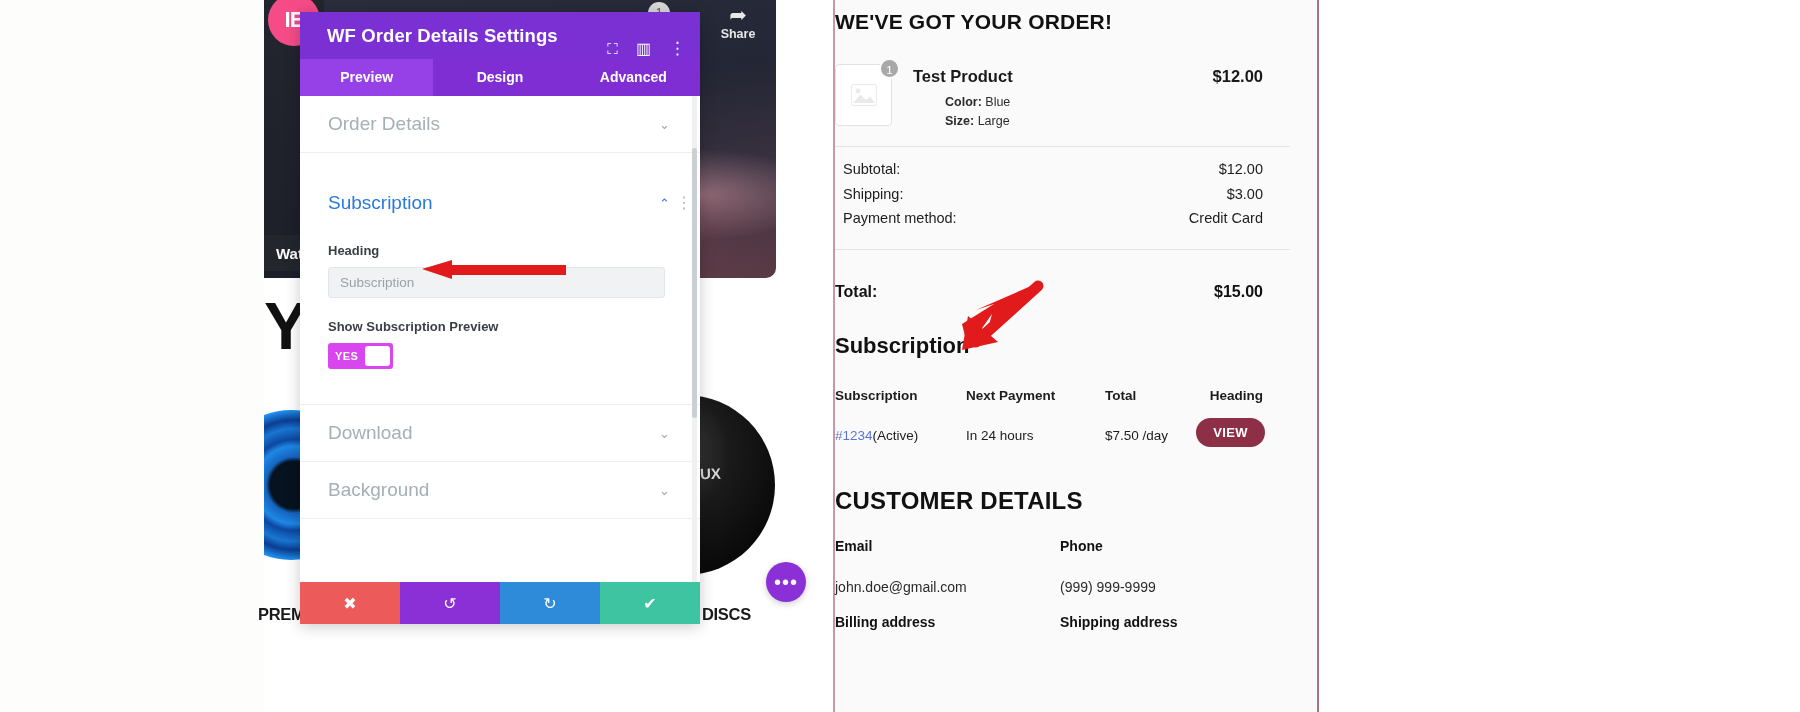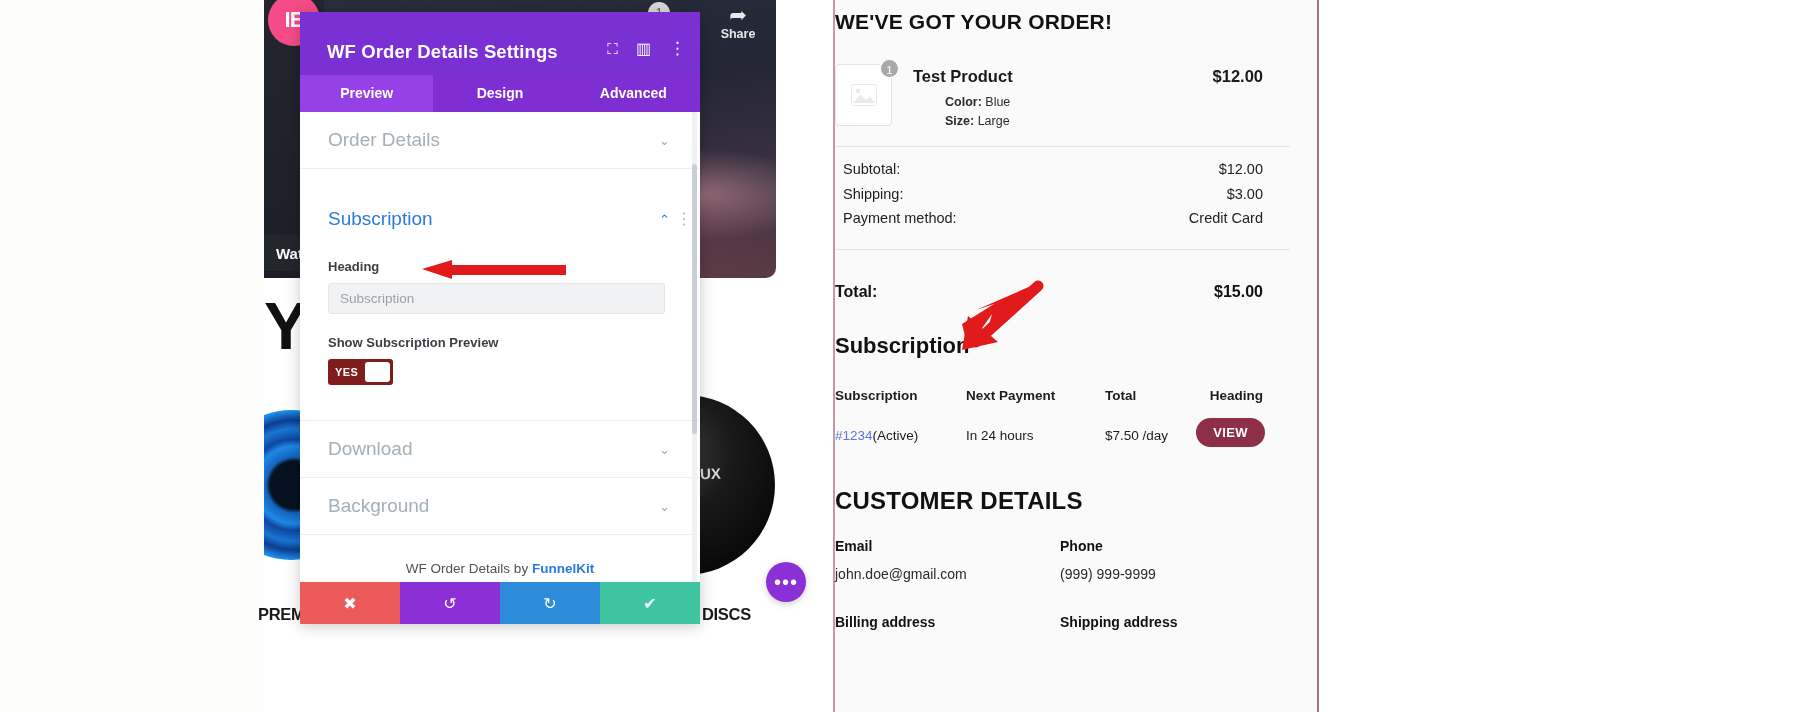--- a/index.html
+++ b/index.html
@@ -138,30 +138,30 @@
     position:absolute; right:25px; top:0px; background:#8e2f48; color:#fff;
     border:none; border-radius:16px; padding:7px 17px; font-size:13px; font-weight:bold;
     letter-spacing:0.4px; cursor:pointer; font-family:"Liberation Sans", sans-serif;
   }
 
   .cust-h2 { position:absolute; left:0; top:487px; font-size:24px; font-weight:bold; color:#111; letter-spacing:0.2px; }
   .cust-grid { position:absolute; left:0; top:538px; width:455px; font-size:14px; }
   .cg-col-l { position:absolute; left:0; }
   .cg-col-r { position:absolute; left:225px; }
   .cg-label { font-weight:bold; color:#111; font-size:14px; }
-  .cg-val { color:#2a2a2a; font-size:14px; margin-top:12px; display:block; }
+  .cg-val { color:#2a2a2a; font-size:14px; margin-top:25px; display:block; }
   .addr-h { position:absolute; top:76px; font-weight:bold; color:#111; font-size:14px; }
 
   
   .ele-panel {
     position:absolute; left:300px; top:12px; width:400px; height:612px;
     background:#fff; box-shadow:0 2px 14px rgba(0,0,0,0.22);
     display:flex; flex-direction:column; overflow:hidden;
   }
-  .ele-head { background:#7a2fd0; background:#7b2fd4; padding:29px 16px 12px 27px; position:relative; }
+  .ele-head { background:#7a2fd0; background:#7b2fd4; padding:13px 16px 12px 27px; position:relative; }
   .ele-head { background:#7a30d3; }
   .ele-title { color:#fff; font-size:18.5px; font-weight:bold; letter-spacing:0.1px; }
   .ele-preset { color:#e3cdf7; font-size:12.5px; margin-top:5px; }
   .ele-head-icons { position:absolute; right:14px; top:26px; display:flex; gap:18px; align-items:center; color:#fff; }
   .ele-head-icons .hi { cursor:pointer; opacity:0.95; display:block; }
 
   .ele-tabs { display:flex; background:#7e2ed2; }
   .ele-tab {
     flex:1; text-align:center; padding:10px 0 11px; color:#fff; font-size:14px; font-weight:bold;
     cursor:pointer; background:#7e2ed2;
@@ -182,21 +182,21 @@
 
   .ctl { padding:0 28px; }
   .ctl-label { font-size:13px; color:#3b3f44; font-weight:bold; margin-bottom:9px; }
   .ctl-input {
     width:337px; height:31px; background:#f1f2f4; border:1px solid #e3e5e8; border-radius:3px;
     padding:0 11px; font-size:13.5px; color:#9aa1a8; font-family:"Liberation Sans", sans-serif;
   }
   .ctl-input::placeholder { color:#9aa1a8; }
   .toggle {
     display:inline-flex; align-items:center; width:65px; height:26px; border-radius:3px;
-    background:#7f1d1d; cursor:pointer; overflow:hidden;
+    background:#d946ef; cursor:pointer; overflow:hidden;
   }
   .toggle .tg-txt { color:#fff; font-size:11px; font-weight:bold; padding:0 7px; letter-spacing:0.4px; }
   .toggle .tg-knob { width:30px; height:20px; background:#fff; border-radius:3px; margin-left:auto; margin-right:3px; }
 
   .ele-divider { height:1px; background:#eceeef; margin-top:22px; }
   .ele-credit { text-align:center; color:#4d5358; font-size:13.5px; padding:26px 0 0; }
   .ele-credit a { color:#2a7ade; text-decoration:none; font-weight:bold; }
 
   .ele-footer { display:flex; height:42px; }
   .ele-footer div { flex:1; display:flex; align-items:center; justify-content:center; color:#fff; font-size:16px; cursor:pointer; }
@@ -403,23 +403,20 @@
         <div class="sec-head">
           <span>Download</span>
           <span class="chev">⌄</span>
         </div>
 
         <div class="sec-head">
           <span>Background</span>
           <span class="chev">⌄</span>
         </div>
 
-        <div class="ele-credit">
-          <span>WF Order Details by </span><a href="#">FunnelKit</a>
-        </div>
 
         <div class="ele-vtrack"></div>
         <div class="ele-vscroll"></div>
       </div>
     </div>
 
     <div class="ele-footer">
       <div class="fb-close">✖</div>
       <div class="fb-undo">↺</div>
       <div class="fb-redo">↻</div>

